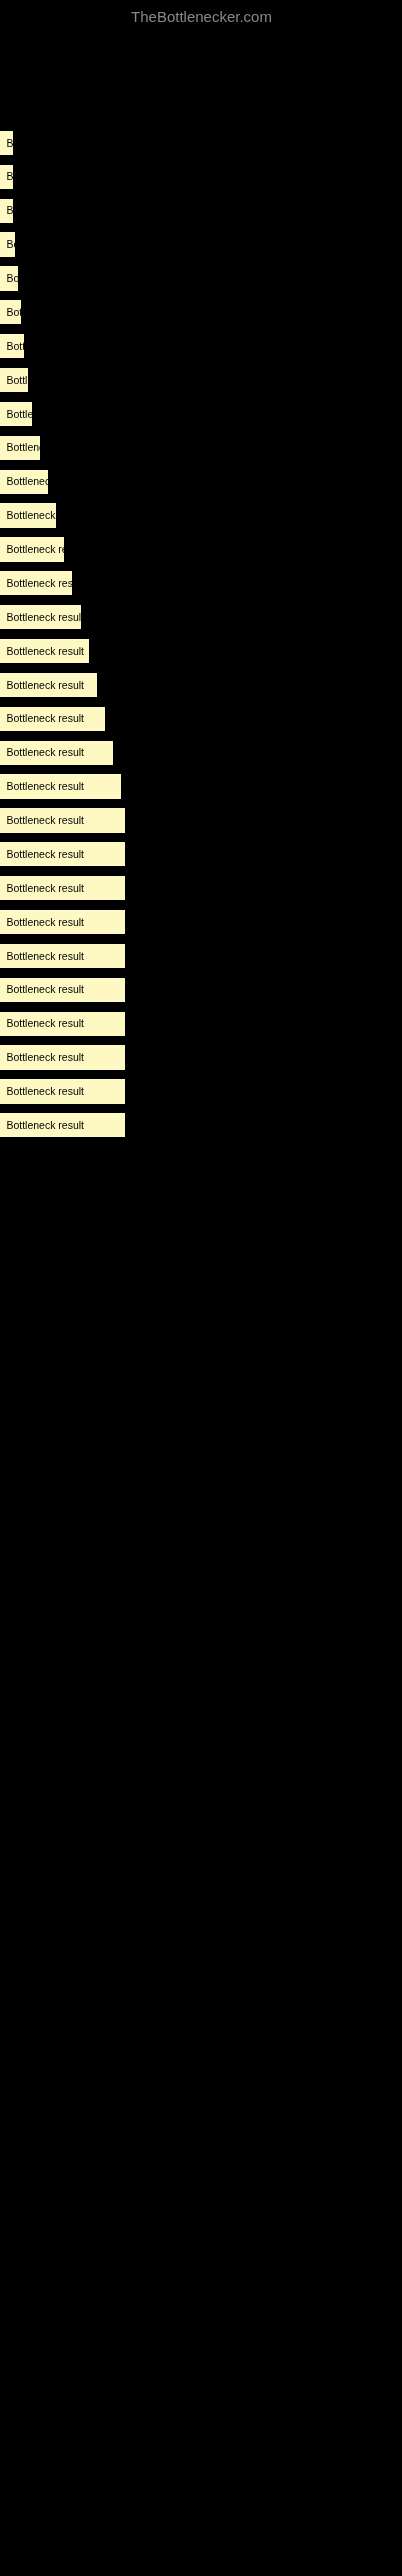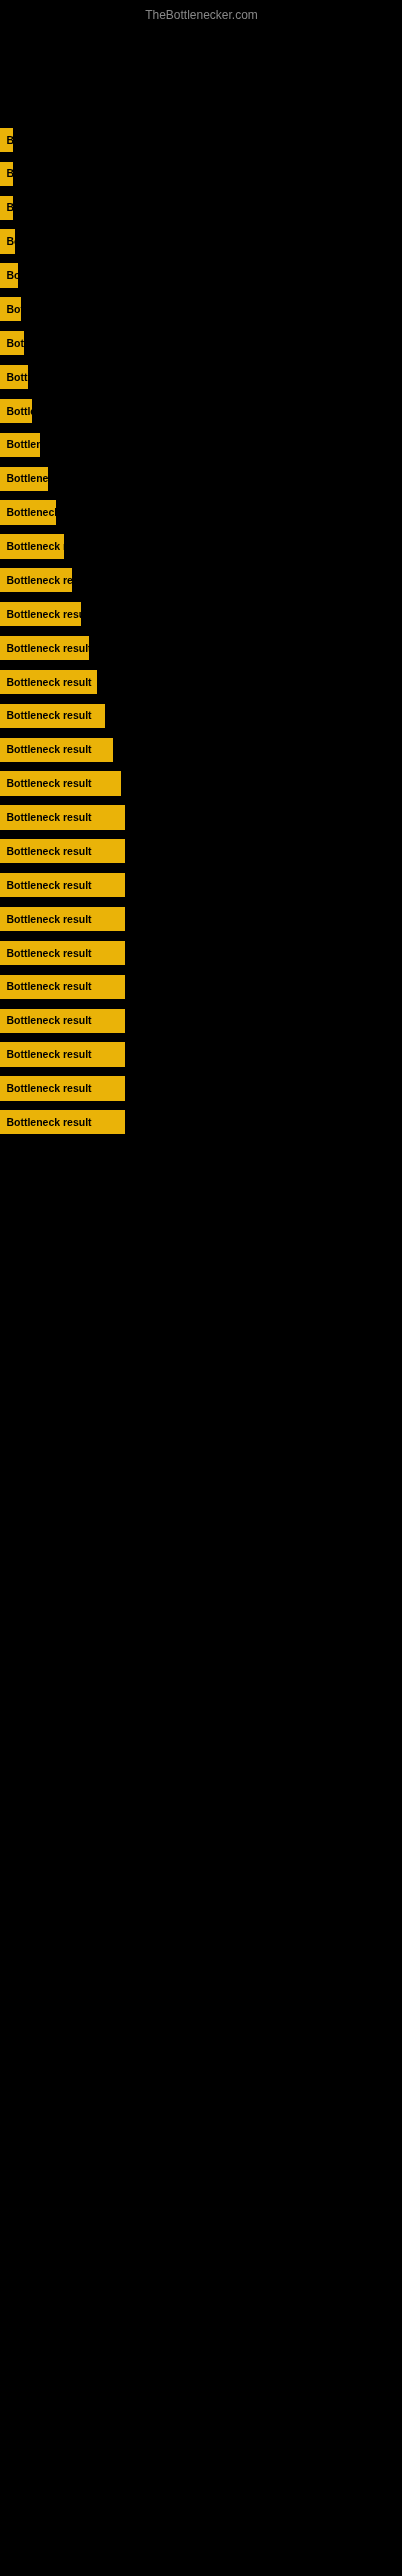--- a/index.html
+++ b/index.html
@@ -11,30 +11,30 @@
     body {
       background-color: #000000;
       width: 403px;
       min-height: 2576px;
       font-family: Arial, sans-serif;
       position: relative;
     }
 
     .site-title {
       color: #888888;
-      font-size: 12px;
+      font-size: 15px;
       text-align: center;
       padding: 8px 0 4px 0;
     }
 
     .result-bar {
-      background-color: #eab308;
+      background-color: #fef9c3;
       color: #000000;
       font-size: 10.5px;
-      font-weight: bold;
+      font-weight: normal;
       padding: 4.8px 6.4px;
       display: inline-block;
       white-space: nowrap;
       min-height: 22.5px;
       line-height: 1.4;
     }
 
     .items-wrapper {
       padding-top: 97px;
     }

